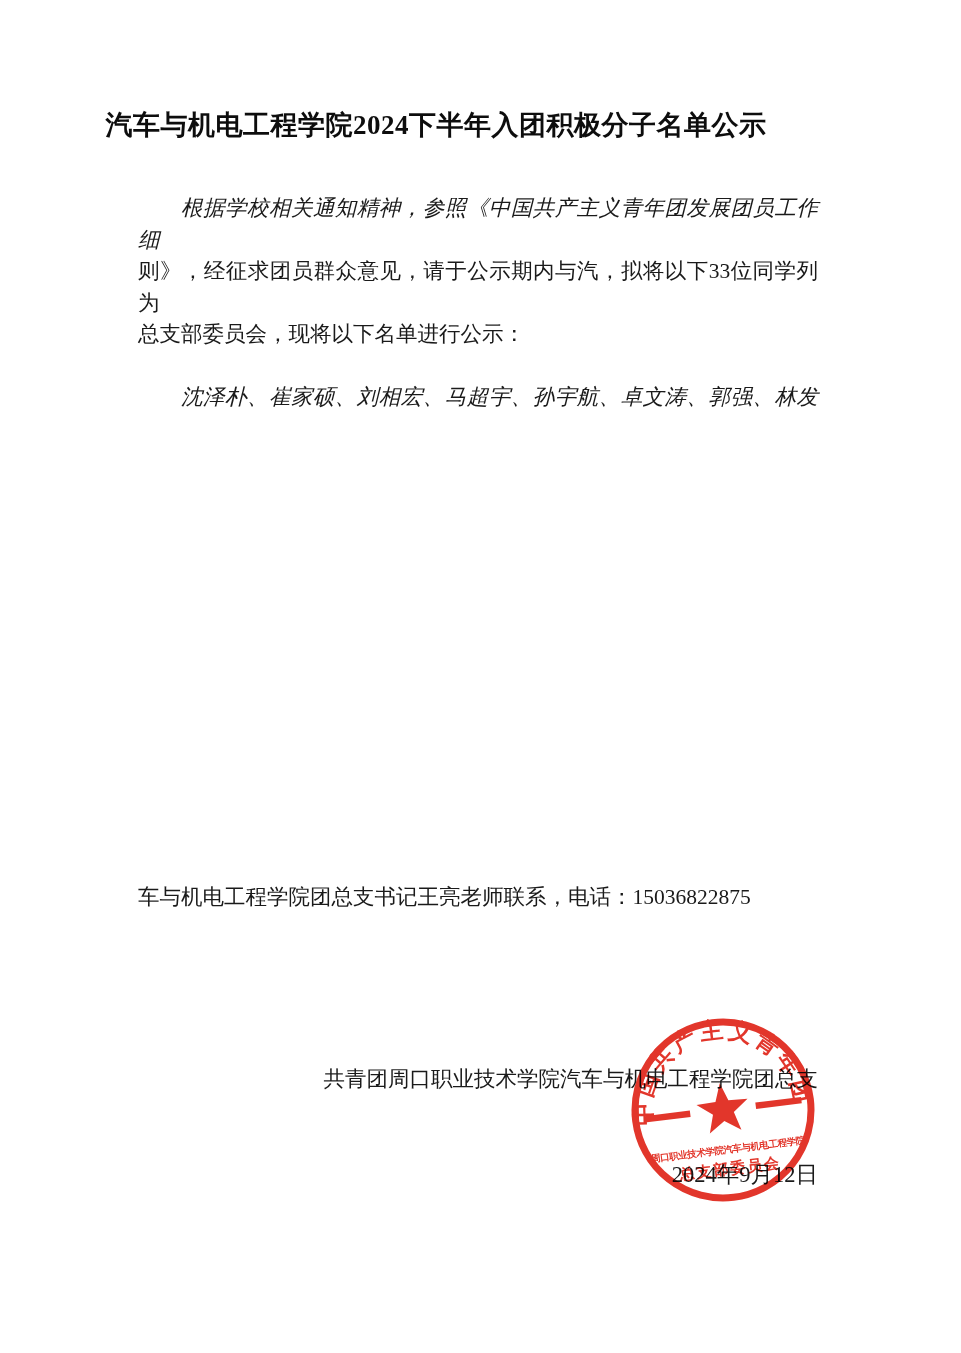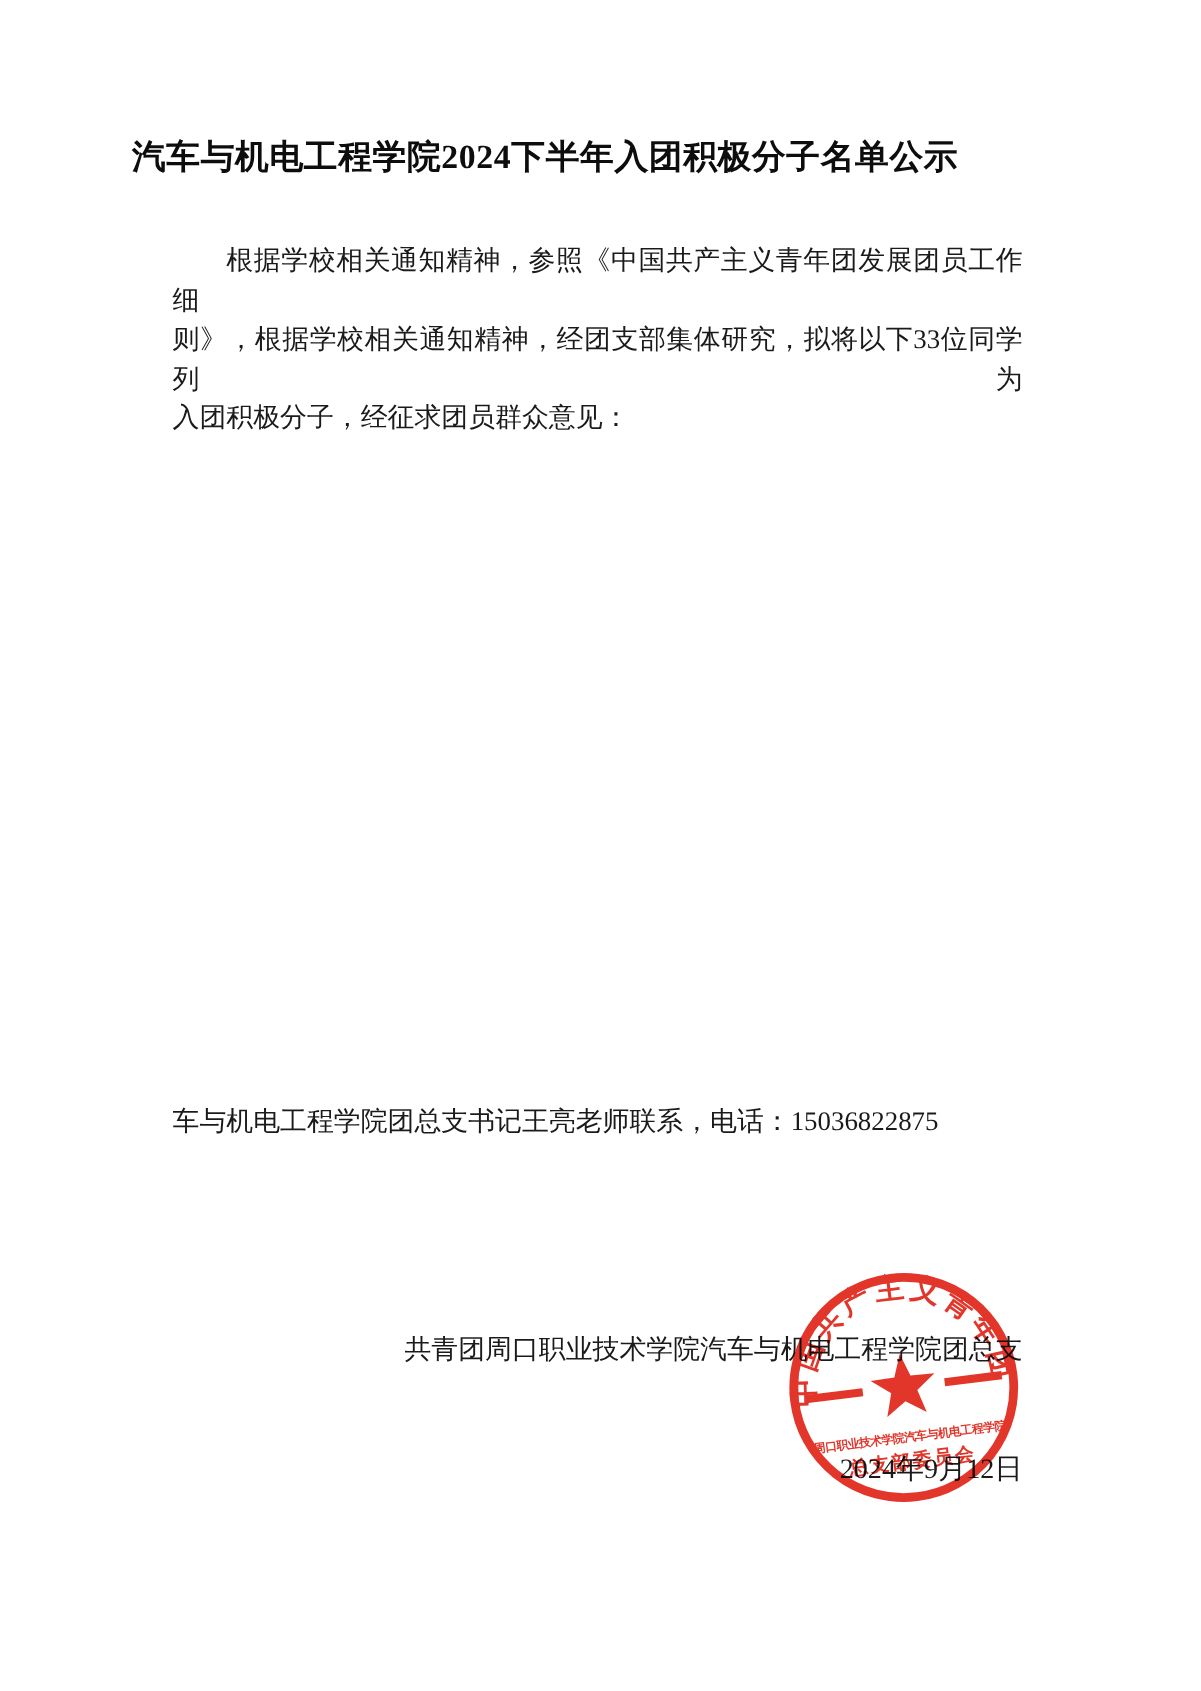--- a/index.html
+++ b/index.html
@@ -38,21 +38,21 @@
     left: 138px;
     width: 680px;
     font-size: 21.5px;
     line-height: 32px;
     color: #1a1a1a;
   }
   .just {
     text-align: justify;
     text-align-last: justify;
   }
-  .indent { text-indent: 43px; }
+  .indent { text-indent: 43px; font-style: italic; }
   .right { text-align: right; }
   .alt-glyph {
     font-family: "Liberation Sans", "DejaVu Sans", sans-serif;
     font-weight: 700;
   }
   .date-line {
     position: absolute;
     left: 138px;
     width: 680px;
     font-size: 22.5px;
@@ -75,23 +75,24 @@
   .seal svg { width: 100%; height: 100%; }
 </style>
 </head>
 <body>
 
 <div class="page">
 
   <h1 class="title">汽车与机电工程学院2024下半年入团积极分子名单公示</h1>
 
   <div class="line just indent" style="top:192px">根据学校相关通知精神，参照《中国共产主义青年团发展团员工作细</div>
-  <div class="line just" style="top:255px">则》，根据学校相关通知精神，经团支部集体研究，拟将以下33位同学列为</div>
-  <div class="line" style="top:318px">入团积极分子，经征求团员群众意见：</div>
+  <div class="line just" style="top:255px">则》，经征求团员群众意见，请于公示期内与汽，拟将以下33位同学列为</div>
+  <div class="line" style="top:318px">总支部委员会，现将以下名单进行公示：</div>
 
+  <div class="line just indent" style="top:381px">沈泽朴、崔家硕、刘相宏、马超宇、孙宇航、卓文涛、郭强、林发</div>
 
 
   <div class="line" style="top:881px">车与机电工程学院团总支书记王亮老师联系，电话：15036822875</div>
 
   <div class="line right" style="top:1063px">共青团周口职业技术学院汽车与机电工程学院团总支</div>
 
   <div class="date-line" style="top:1158px">2024年9月12日</div>
 
   <div class="seal">
     <svg viewBox="-97 -97 194 194" xmlns="http://www.w3.org/2000/svg">

